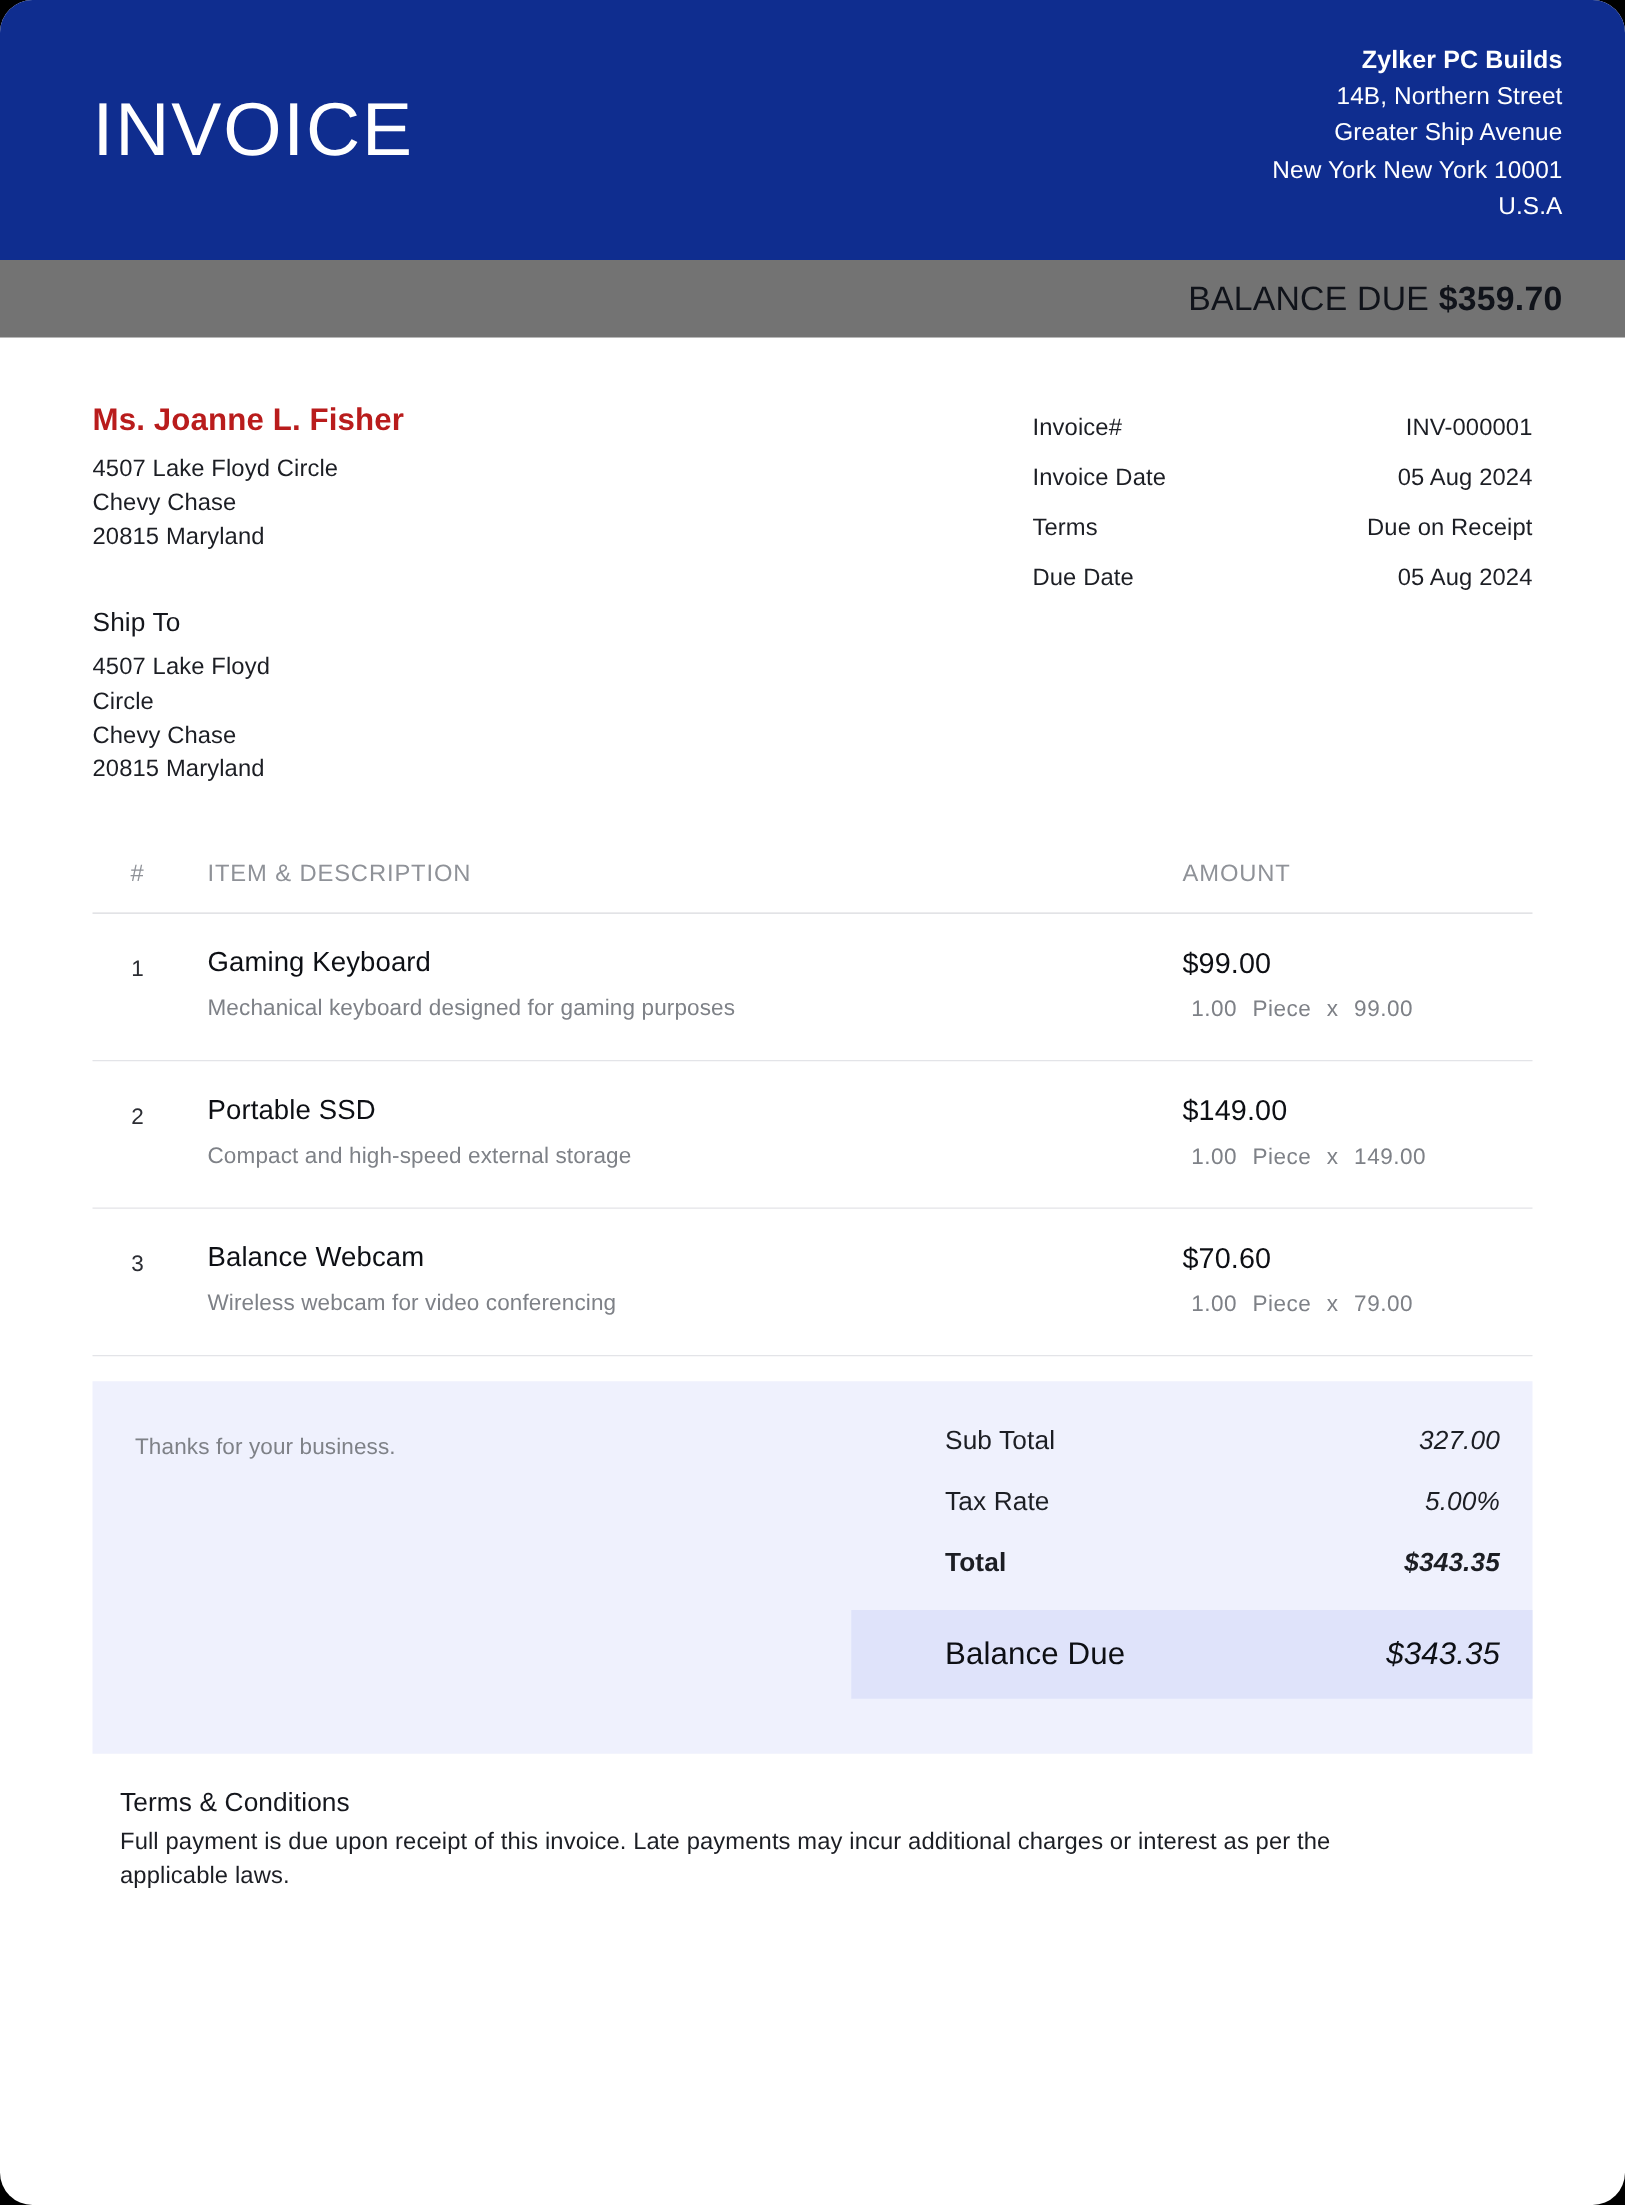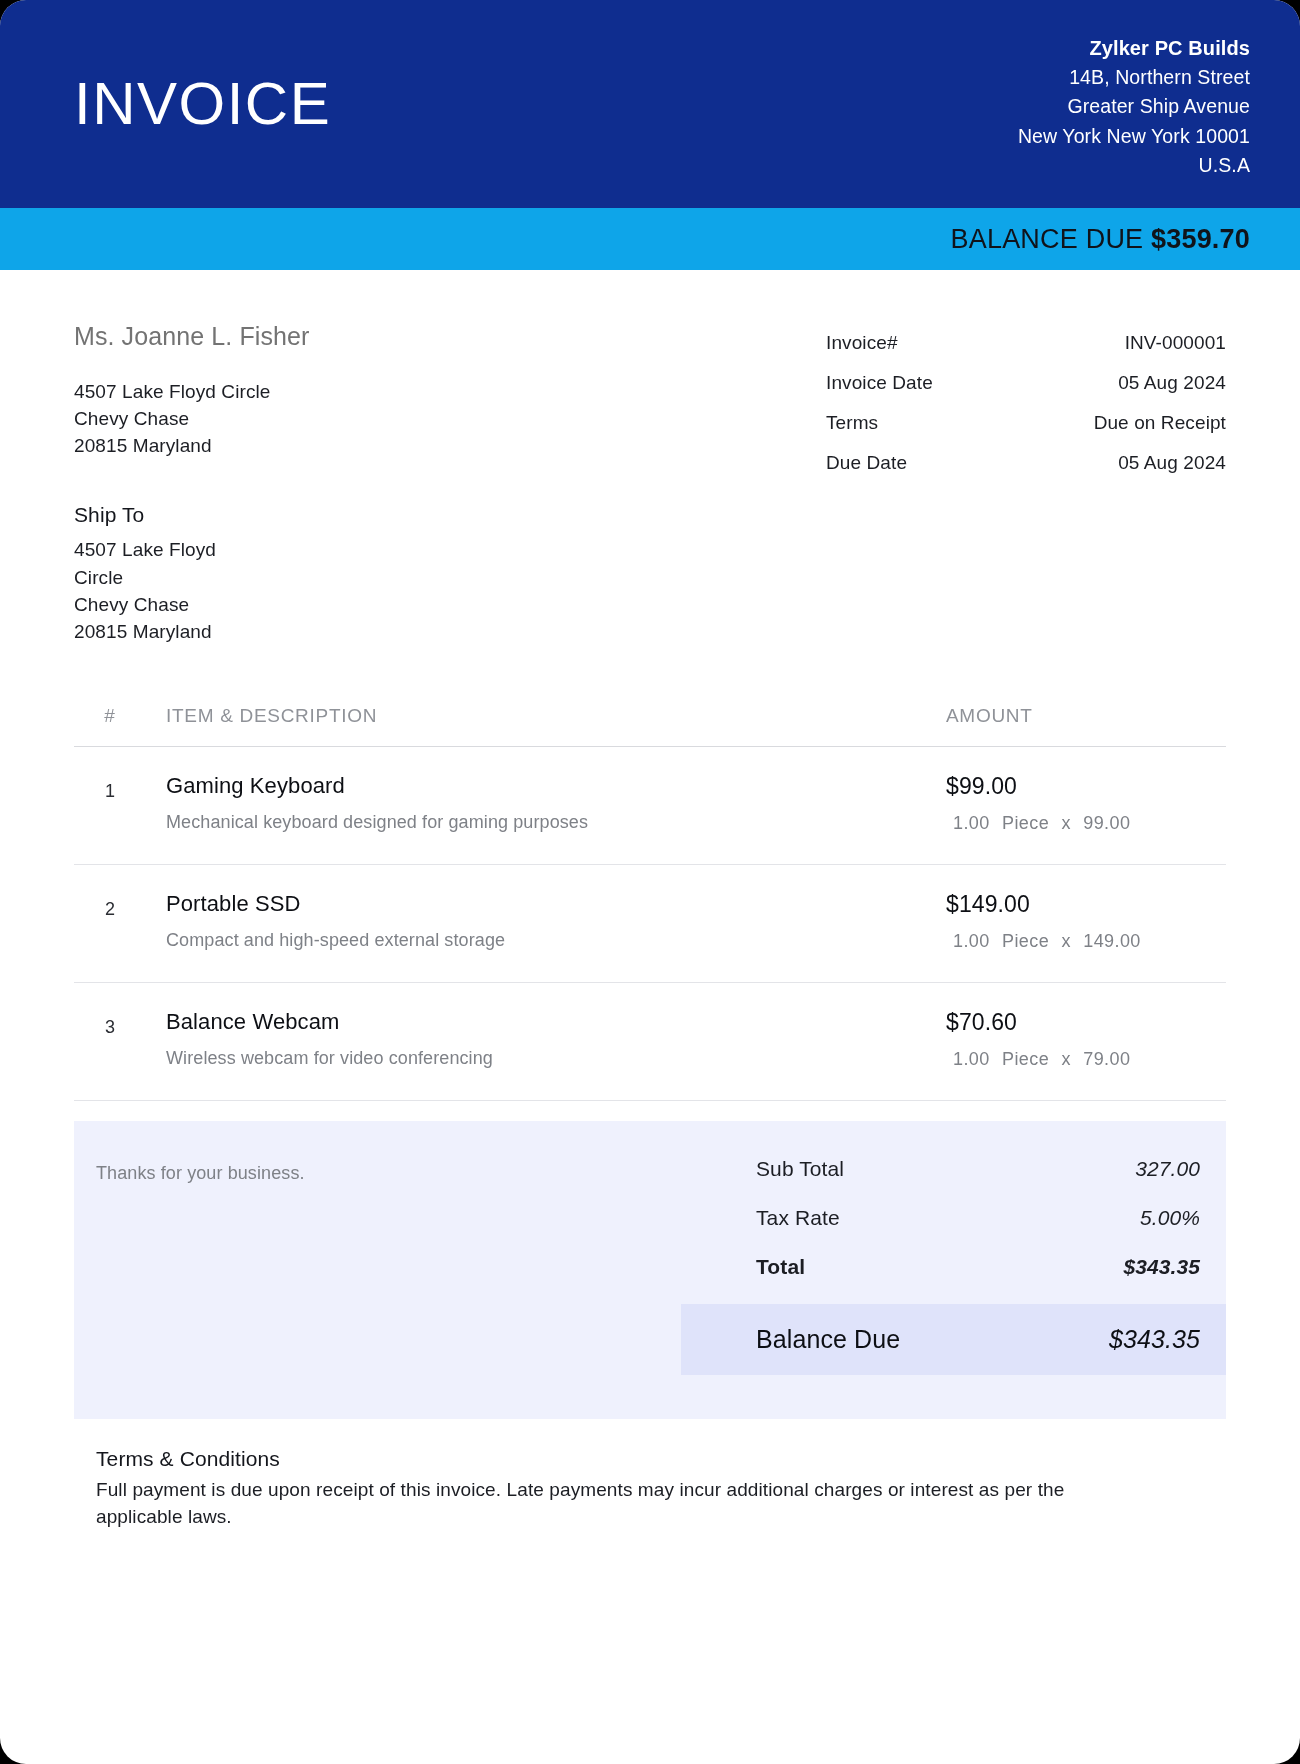--- a/index.html
+++ b/index.html
@@ -55,21 +55,21 @@
 
   .company-addr-line {
     font-size: 19.5px;
     font-weight: 400;
     line-height: 1.5;
     letter-spacing: 0.1px;
   }
 
   
   .balance-bar {
-    background: #0ea5e9;
+    background: #737373;
     height: 62px;
     display: flex;
     align-items: center;
     justify-content: flex-end;
     padding-right: 26px;
   }
 
   .balance-bar-inner {
     font-size: 27px;
     color: #10131a;
@@ -91,24 +91,24 @@
     justify-content: space-between;
     padding-top: 52px;
   }
 
   .bill-to {
     width: 480px;
   }
 
   .bill-name {
     font-size: 25px;
-    font-weight: 400;
-    color: #737373;
-    letter-spacing: 0.1px;
-    margin-bottom: 27px;
+    font-weight: 700;
+    color: #b91c1c;
+    letter-spacing: 0.1px;
+    margin-bottom: 11px;
   }
 
   .bill-line {
     font-size: 19px;
     color: #1c1e24;
     line-height: 1.43;
     letter-spacing: 0.1px;
   }
 
   .meta-table {
@@ -217,21 +217,21 @@
   }
 
   .item-rate span { margin-left: 7px; }
 
   
   .summary {
     margin-top: 20px;
     background: #eff1fd;
     display: flex;
     justify-content: space-between;
-    padding: 36px 0 44px 0;
+    padding: 36px 0 44px 12px;
     position: relative;
   }
 
   .thanks {
     font-size: 18px;
     color: #7e8187;
     padding-left: 22px;
     padding-top: 6px;
     letter-spacing: 0.1px;
   }

